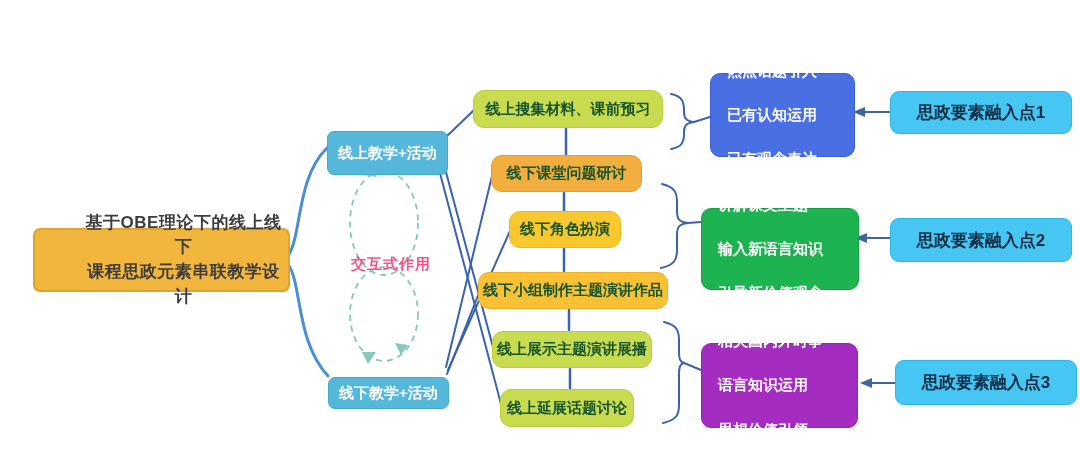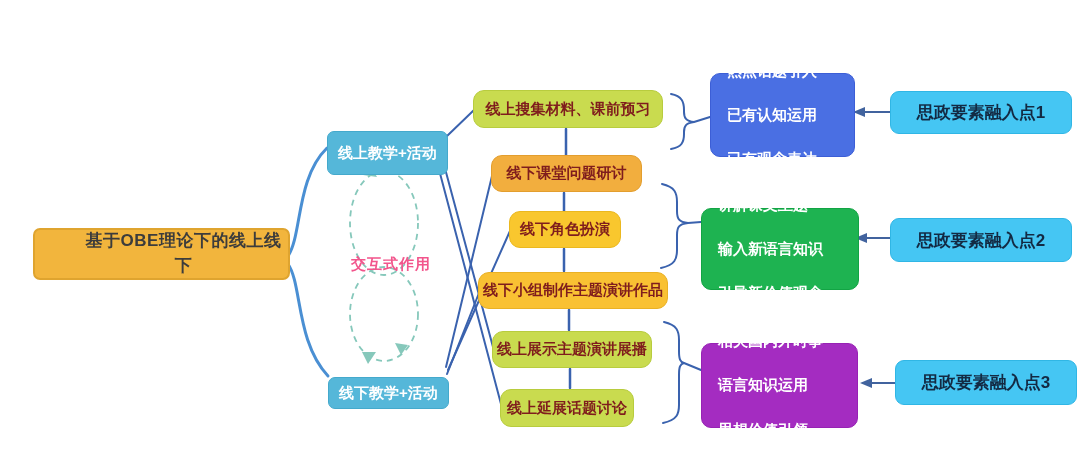--- a/index.html
+++ b/index.html
@@ -8,30 +8,30 @@
     font-family:"Liberation Sans","DejaVu Sans",sans-serif;overflow:hidden;
   }
   svg.wires{position:absolute;left:0;top:0;z-index:0;}
   .node{
     position:absolute;box-sizing:border-box;z-index:2;
     display:flex;flex-direction:column;align-items:center;justify-content:center;
     font-weight:bold;text-align:center;border-radius:8px;
   }
   
   .root{
-    left:33px;top:228px;width:257px;height:52px;
+    left:33px;top:228px;width:257px;height:64px;
     background:#F2B53D;border:2px solid #DFA42F;border-radius:7px;
     color:#3C3C3C;font-size:17px;line-height:1.45;letter-spacing:.5px;padding-left:44px;
   }
   
   .branch{background:#55B7D9;border:1px solid #44A9CC;color:#fff;font-size:15px;border-radius:7px;}
   .branch.online{left:327px;top:131px;width:121px;height:44px;}
   .branch.offline{left:328px;top:361px;width:121px;height:32px;margin-top:16px;}
   
-  .act{color:#7f1d1d;font-size:15px;border-radius:11px;padding:0 4px;white-space:nowrap;}
+  .act{color:#14532d;font-size:15px;border-radius:11px;padding:0 4px;white-space:nowrap;}
   .act1{left:473px;top:90px;width:190px;height:38px;background:#C9DB4F;border:1px solid #B8CC3E;}
   .act2{left:491px;top:155px;width:151px;height:37px;background:#F2AE3E;border:1px solid #E39E2E;}
   .act3{left:509px;top:211px;width:112px;height:37px;background:#F9C72E;border:1px solid #EBB81F;}
   .act4{left:478px;top:272px;width:190px;height:37px;background:#F9C133;border:1px solid #EAB125;}
   .act5{left:492px;top:331px;width:160px;height:37px;background:#C9DB4F;border:1px solid #B8CC3E;}
   .act6{left:500px;top:389px;width:134px;height:38px;background:#C9DB4F;border:1px solid #B8CC3E;}
   
   .outcome{
     color:#fff;font-size:15px;line-height:1.62;border-radius:10px;
     align-items:flex-start;justify-content:center;padding-left:16px;text-align:left;gap:20px;
@@ -107,20 +107,21 @@
     </g>
     <g fill="#86C8BB" stroke="none">
       <polygon points="370,164 377,177 363,175"></polygon>
       <polygon points="368,364 362,352 376,352"></polygon>
       <polygon points="401,355 395,343 408,345"></polygon>
     </g>
   </svg>
 
   <div class="node root">
     <div>基于OBE理论下的线上线下</div>
+    <div>课程思政元素串联教学设计</div>
   </div>
 
   <div class="node branch online">
     <span>线上教学+活动</span>
   </div>
   <div class="node branch offline">
     <span>线下教学+活动</span>
   </div>
 
   <div class="interaction-label">交互式作用</div>

